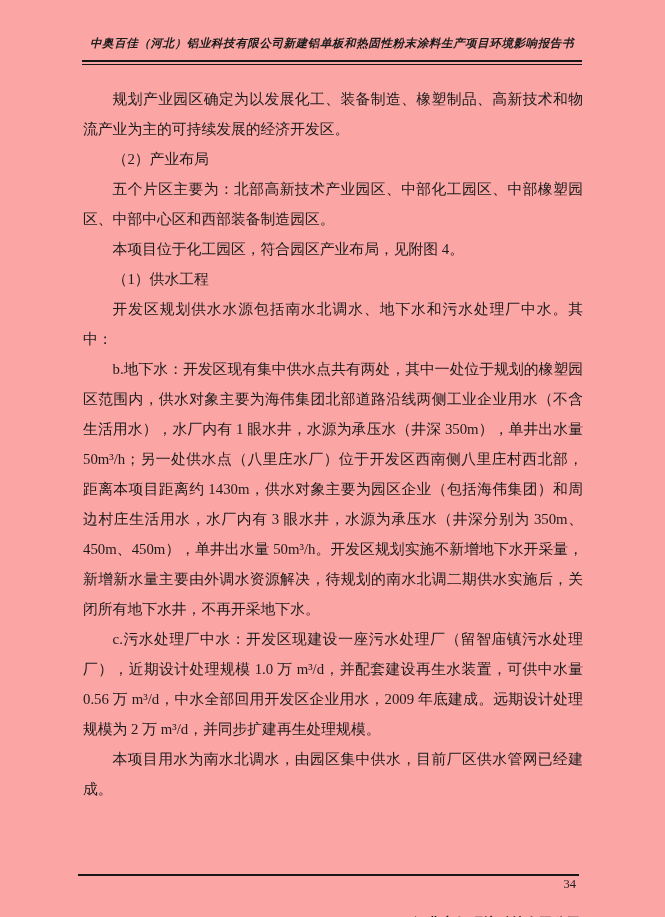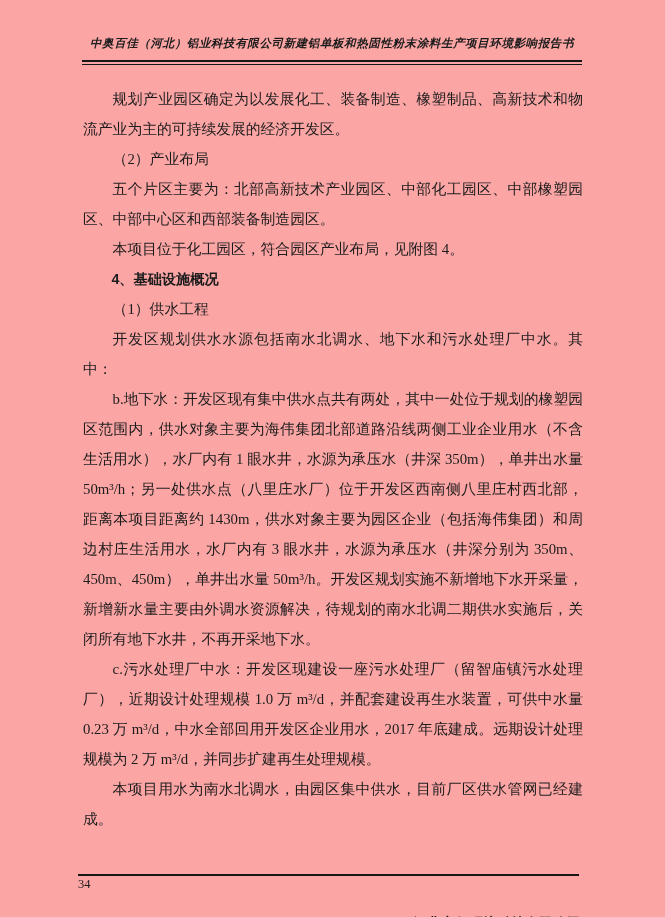--- a/index.html
+++ b/index.html
@@ -75,21 +75,21 @@
     top: 877px;
     left: 78px;
     width: 501px;
     height: 22px;
     font-size: 12.5px;
   }
   .page-number {
     position: absolute;
     left: 0;
     right: 3px;
-    text-align: left;
+    text-align: right;
   }
   .footer-company {
     position: absolute;
     right: 0;
     top: 1px;
     font-weight: bold;
     font-style: italic;
     letter-spacing: 1px;
     font-size: 13px;
     margin-top: 36px;
@@ -108,25 +108,24 @@
     <div class="rule-thick"></div>
     <div class="rule-gap"></div>
     <div class="rule-thin"></div>
   </div>
 
   <div class="content">
       <div class="para">规划产业园区确定为以发展化工、装备制造、橡塑制品、高新技术和物流产业为主的可持续发展的经济开发区。</div>
       <div class="para">（2）产业布局</div>
       <div class="para">五个片区主要为：北部高新技术产业园区、中部化工园区、中部橡塑园区、中部中心区和西部装备制造园区。</div>
       <div class="para">本项目位于化工园区，符合园区产业布局，见附图 4。</div>
-      <div class="para bold">4、基础设施概况</div>
       <div class="para">（1）供水工程</div>
       <div class="para">开发区规划供水水源包括南水北调水、地下水和污水处理厂中水。其中：</div>
       <div class="para">b.地下水：开发区现有集中供水点共有两处，其中一处位于规划的橡塑园区范围内，供水对象主要为海伟集团北部道路沿线两侧工业企业用水（不含生活用水），水厂内有 1 眼水井，水源为承压水（井深 350m），单井出水量 50m³/h；另一处供水点（八里庄水厂）位于开发区西南侧八里庄村西北部，距离本项目距离约 1430m，供水对象主要为园区企业（包括海伟集团）和周边村庄生活用水，水厂内有 3 眼水井，水源为承压水（井深分别为 350m、450m、450m），单井出水量 50m³/h。开发区规划实施不新增地下水开采量，新增新水量主要由外调水资源解决，待规划的南水北调二期供水实施后，关闭所有地下水井，不再开采地下水。</div>
-      <div class="para">c.污水处理厂中水：开发区现建设一座污水处理厂（留智庙镇污水处理厂），近期设计处理规模 1.0 万 m³/d，并配套建设再生水装置，可供中水量 0.23 万 m³/d，中水全部回用开发区企业用水，2017 年底建成。远期设计处理规模为 2 万 m³/d，并同步扩建再生处理规模。</div>
+      <div class="para">c.污水处理厂中水：开发区现建设一座污水处理厂（留智庙镇污水处理厂），近期设计处理规模 1.0 万 m³/d，并配套建设再生水装置，可供中水量 0.56 万 m³/d，中水全部回用开发区企业用水，2009 年底建成。远期设计处理规模为 2 万 m³/d，并同步扩建再生处理规模。</div>
       <div class="para">本项目用水为南水北调水，由园区集中供水，目前厂区供水管网已经建成。</div>
     </div>
 
   <div class="footer-rule"></div>
 
   <div class="footer">
     <div class="page-number">34</div>
     <div class="footer-company">河北安亿环境科技有限公司</div>
   </div>
 

